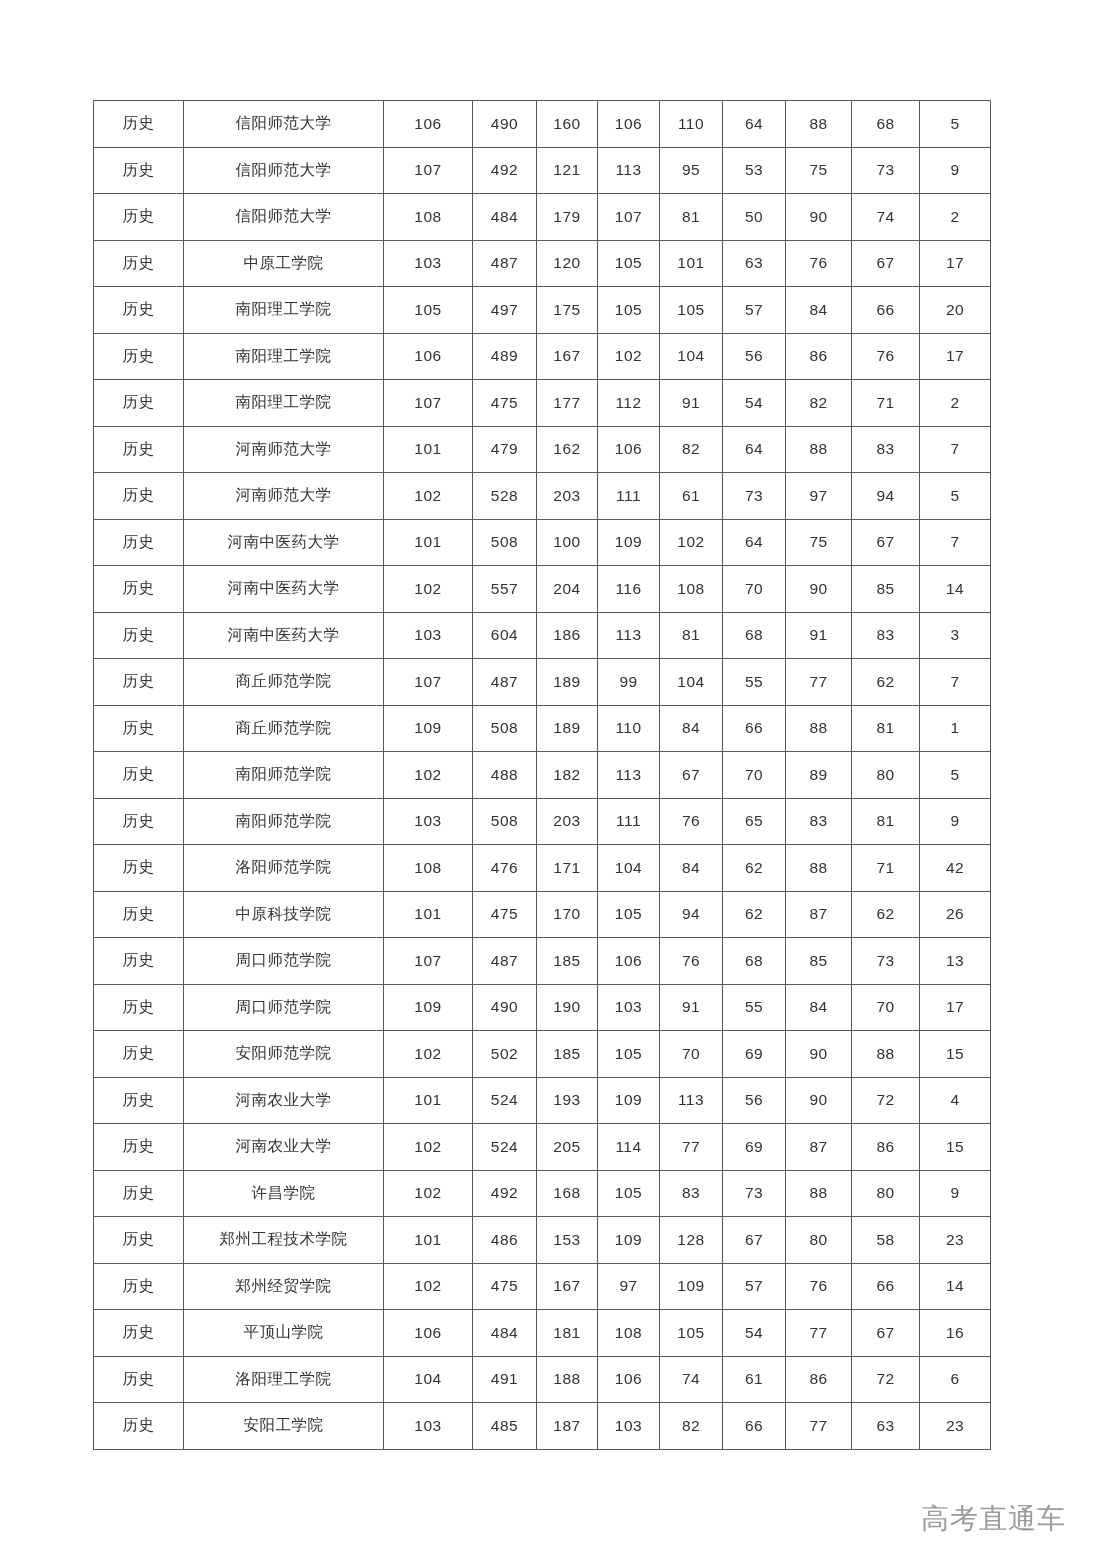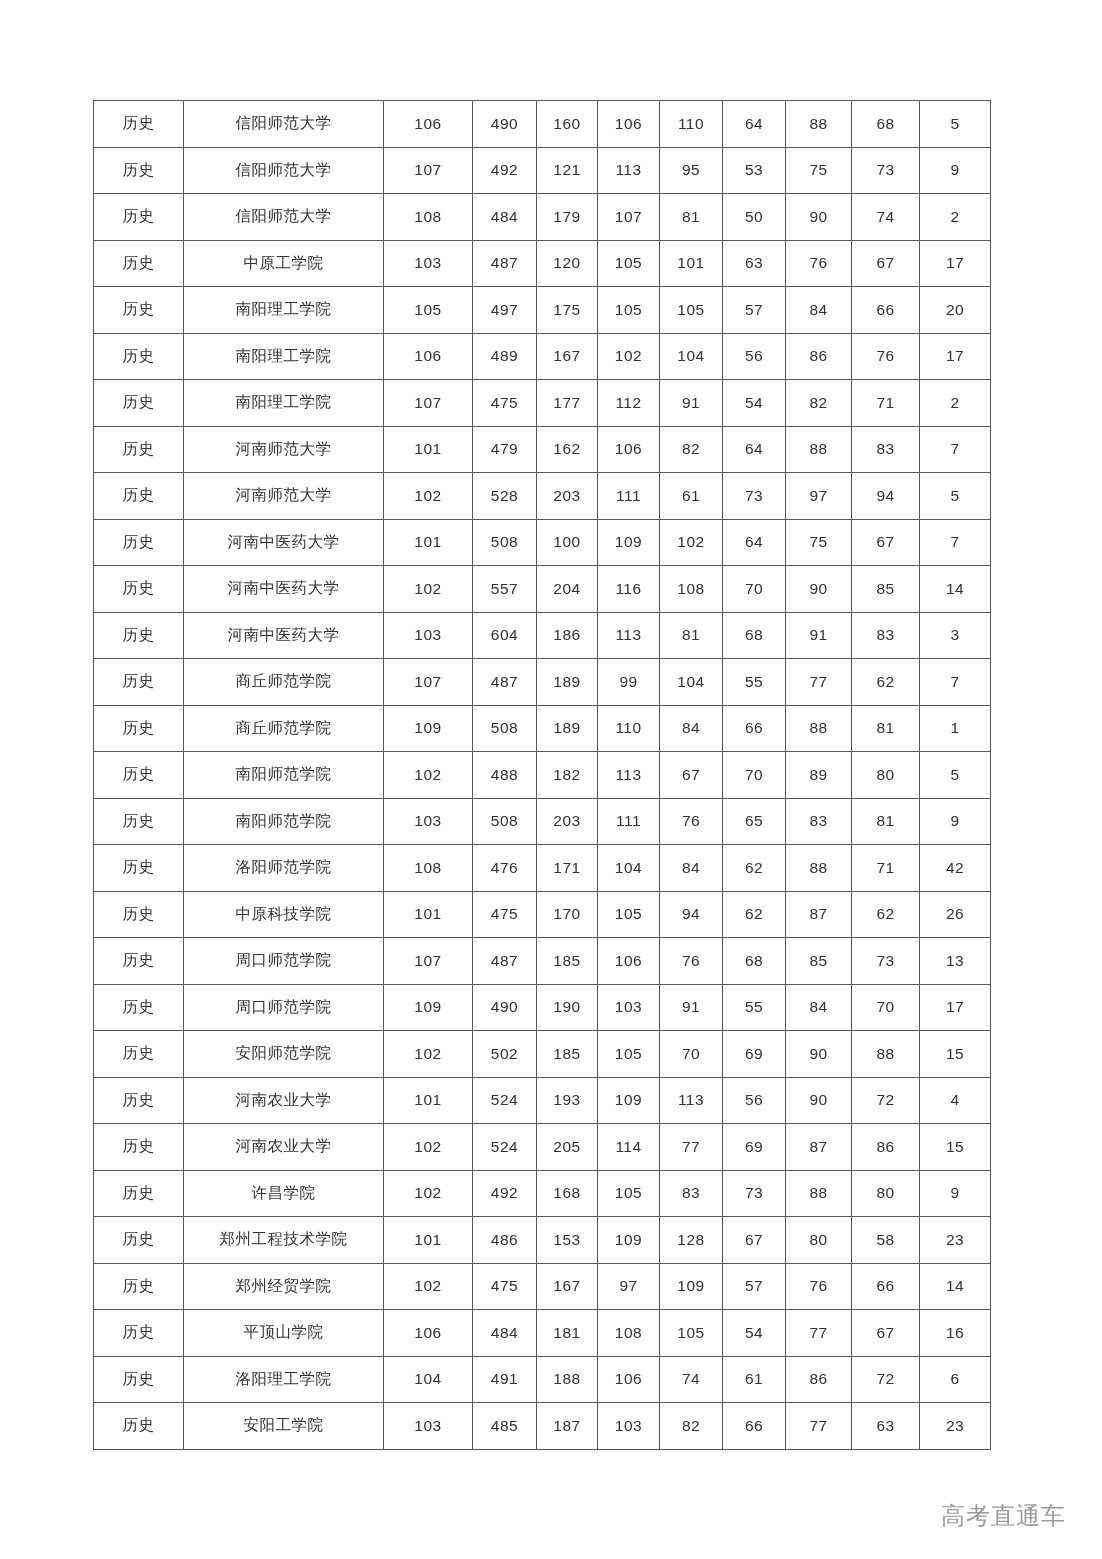--- a/index.html
+++ b/index.html
@@ -32,21 +32,21 @@
     font-size: 15.5px;
     color: #333333;
     letter-spacing: 0.5px;
     overflow: hidden;
     white-space: nowrap;
   }
   .watermark {
     position: absolute;
     right: 36px;
     top: 1500px;
-    font-size: 24px;
+    font-size: 28px;
     color: #9b9b9b;
     letter-spacing: 1px;
   }
 </style>
 </head>
 <body>
 
 <div class="page">
 
   <table class="scores">

